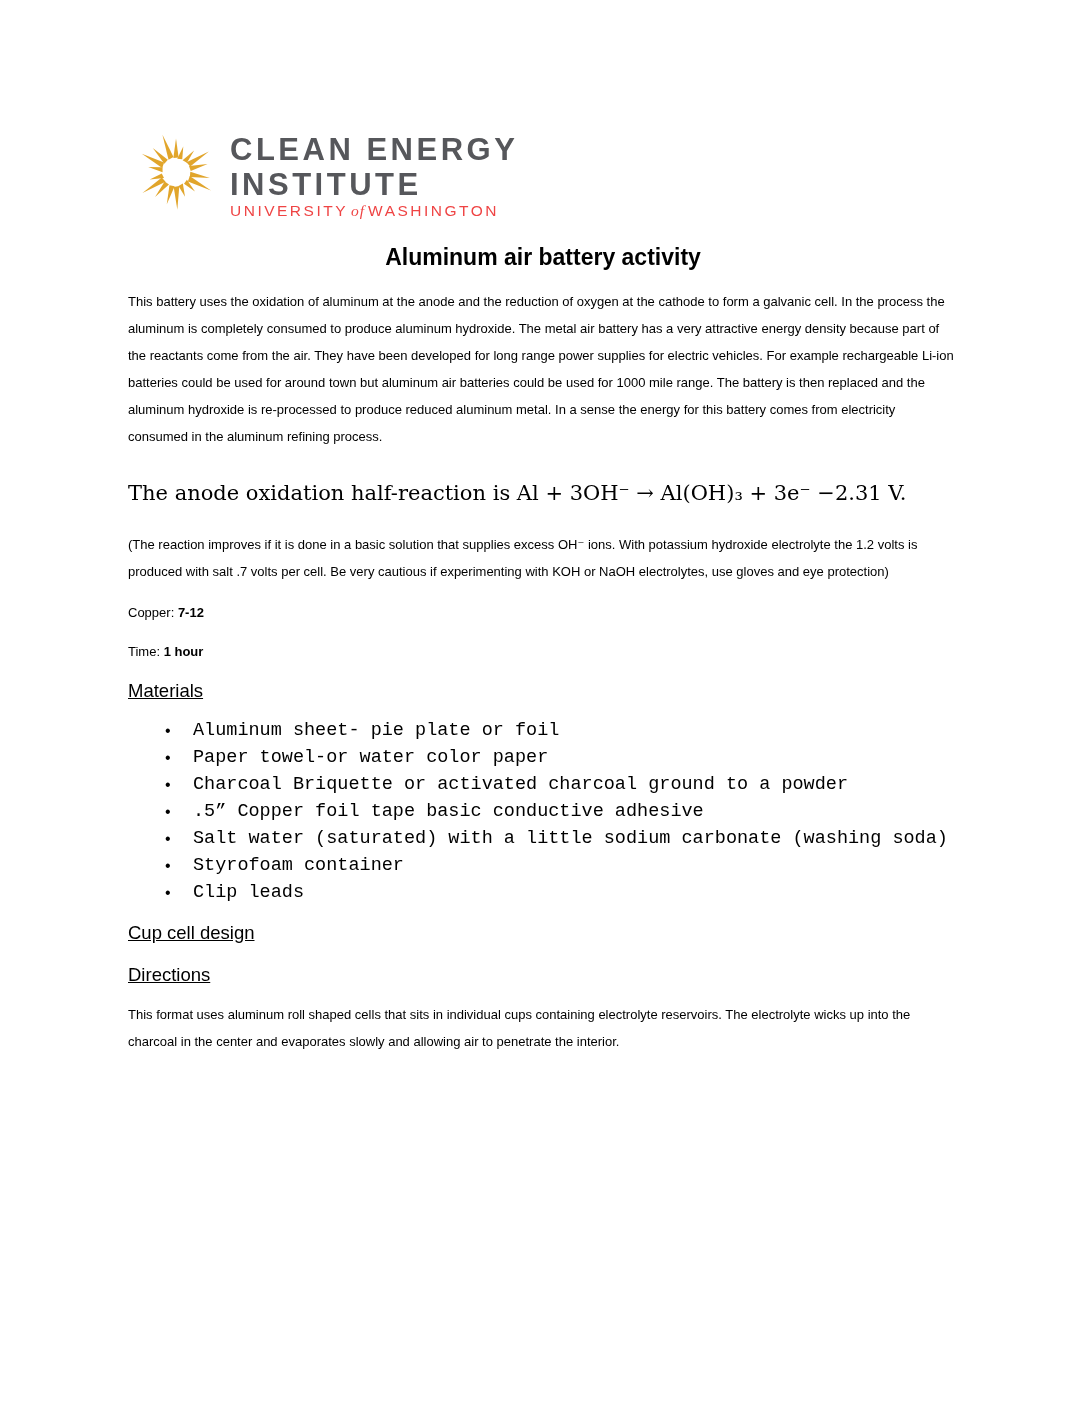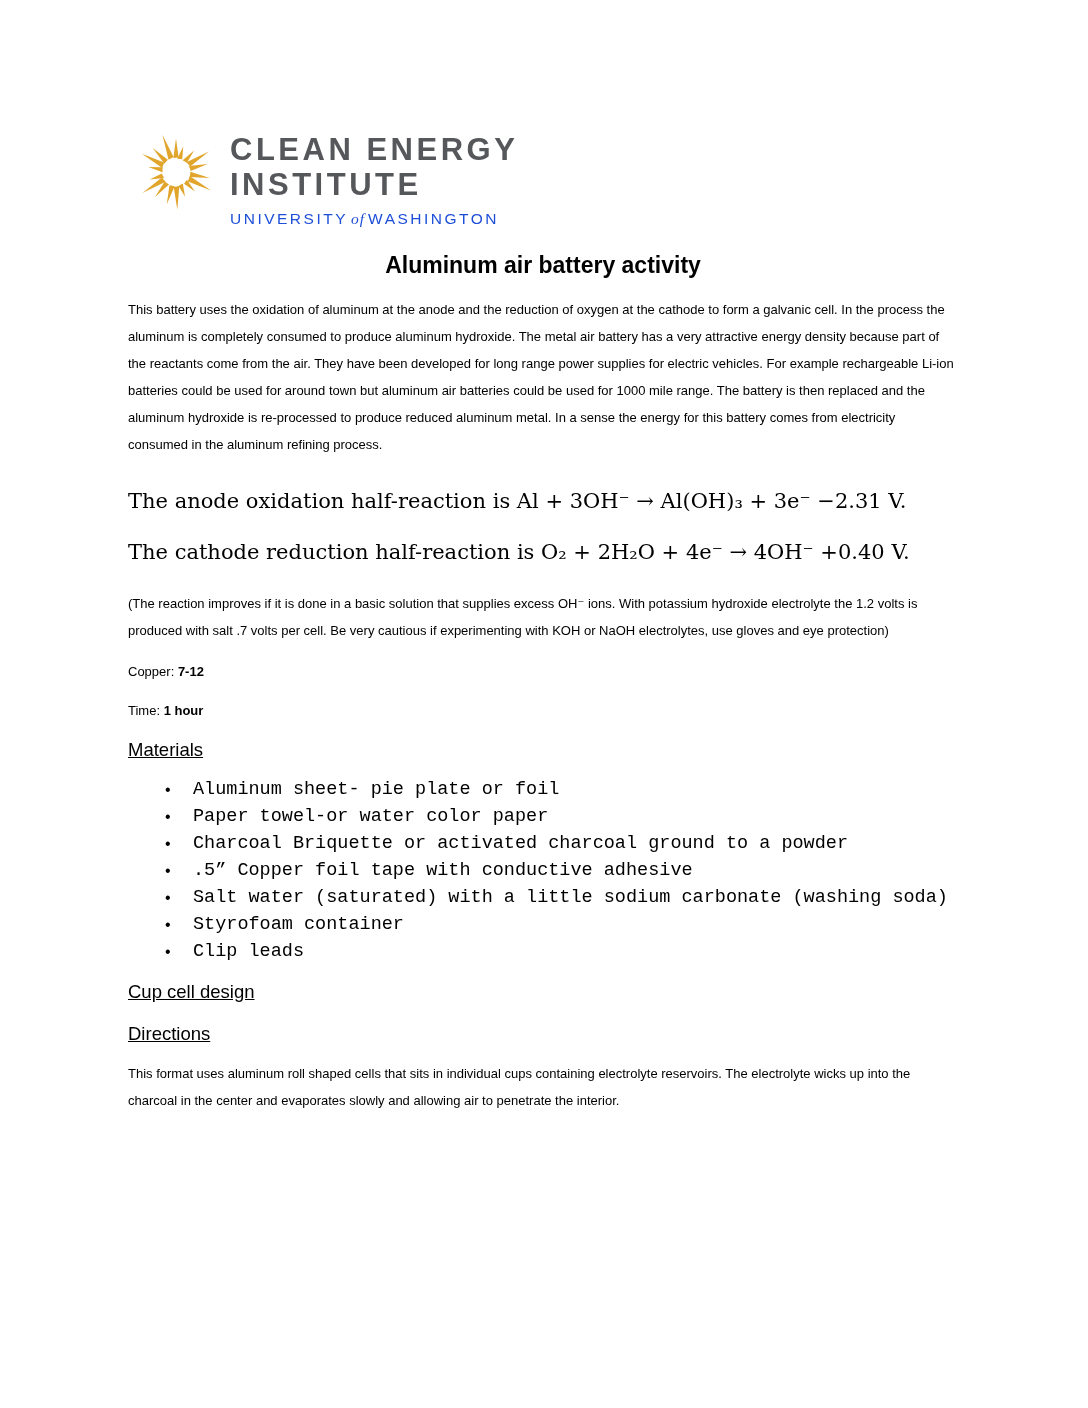--- a/index.html
+++ b/index.html
@@ -19,22 +19,22 @@
 
   
   .logo { display: flex; align-items: flex-start; margin-left: 4px; }
   .logo-icon { width: 88px; height: 92px; flex: 0 0 auto; }
   .logo-text { margin-left: 10px; padding-top: 6px; }
   .logo-org {
     font-size: 31px; font-weight: bold; letter-spacing: 3.5px;
     color: #56575B; line-height: 35px; white-space: nowrap;
   }
   .logo-uni {
-    margin-top: 8px; font-size: 15.5px; letter-spacing: 2.5px;
-    color: #1d4ed8; white-space: nowrap;
+    font-size: 15.5px; letter-spacing: 2.5px;
+    color: #ef4444; white-space: nowrap;
   }
   .logo-uni .of {
     font-family: "Liberation Serif", "DejaVu Serif", serif;
     font-style: italic; text-transform: lowercase; letter-spacing: 1px;
     padding: 0 3px;
   }
 
   
   .doc-title {
     margin: 24px 0 17px 0;
@@ -103,21 +103,20 @@
       <div class="logo-uni"><span>UNIVERSITY</span><span class="of">of</span><span>WASHINGTON</span></div>
     </div>
   </header>
 
   <h1 class="doc-title">Aluminum air battery activity</h1>
 
   <p class="body-text intro">This battery uses the oxidation of aluminum at the anode and the reduction of oxygen at the cathode to form a galvanic cell. In the process the aluminum is completely consumed to produce aluminum hydroxide. The metal air battery has a very attractive energy density because part of the reactants come from the air. They have been developed for long range power supplies for electric vehicles. For example rechargeable Li-ion batteries could be used for around town but aluminum air batteries could be used for 1000 mile range. The battery is then replaced and the aluminum hydroxide is re-processed to produce reduced aluminum metal. In a sense the energy for this battery comes from electricity consumed in the aluminum refining process.</p>
 
   <p class="eq-serif">The anode oxidation half-reaction is Al + 3OH⁻  → Al(OH)₃ + 3e⁻ −2.31 V.</p>
 
-  <p class="eq-serif">The cathode reduction half-reaction is O₂ + 2H₂O + 4e⁻ → 4OH⁻ +0.40 V.</p>
 
 
   <p class="body-text note">(The reaction improves if it is done in a basic solution that supplies excess OH⁻ ions. With potassium hydroxide electrolyte the 1.2 volts is produced with salt .7 volts per cell. Be very cautious if experimenting with KOH or NaOH electrolytes, use gloves and eye protection)</p>
 
   <p class="body-text detail-line"><span>Copper: </span><span class="val">7-12</span></p>
 
   <p class="body-text detail-line"><span>Time: </span><span class="val">1 hour</span></p>
 
   <p class="heading-underline">Materials</p>
 
@@ -129,21 +128,21 @@
       <li class="bullet-row">
       <span class="bullet-dot">•</span>
       <span class="bullet-text">Paper towel-or water color paper</span>
     </li>
       <li class="bullet-row">
       <span class="bullet-dot">•</span>
       <span class="bullet-text">Charcoal Briquette or activated charcoal ground to a powder</span>
     </li>
       <li class="bullet-row">
       <span class="bullet-dot">•</span>
-      <span class="bullet-text">.5” Copper foil tape with conductive adhesive</span>
+      <span class="bullet-text">.5” Copper foil tape basic conductive adhesive</span>
     </li>
       <li class="bullet-row">
       <span class="bullet-dot">•</span>
       <span class="bullet-text">Salt water (saturated) with a little sodium carbonate (washing soda)</span>
     </li>
       <li class="bullet-row">
       <span class="bullet-dot">•</span>
       <span class="bullet-text">Styrofoam container</span>
     </li>
       <li class="bullet-row">

